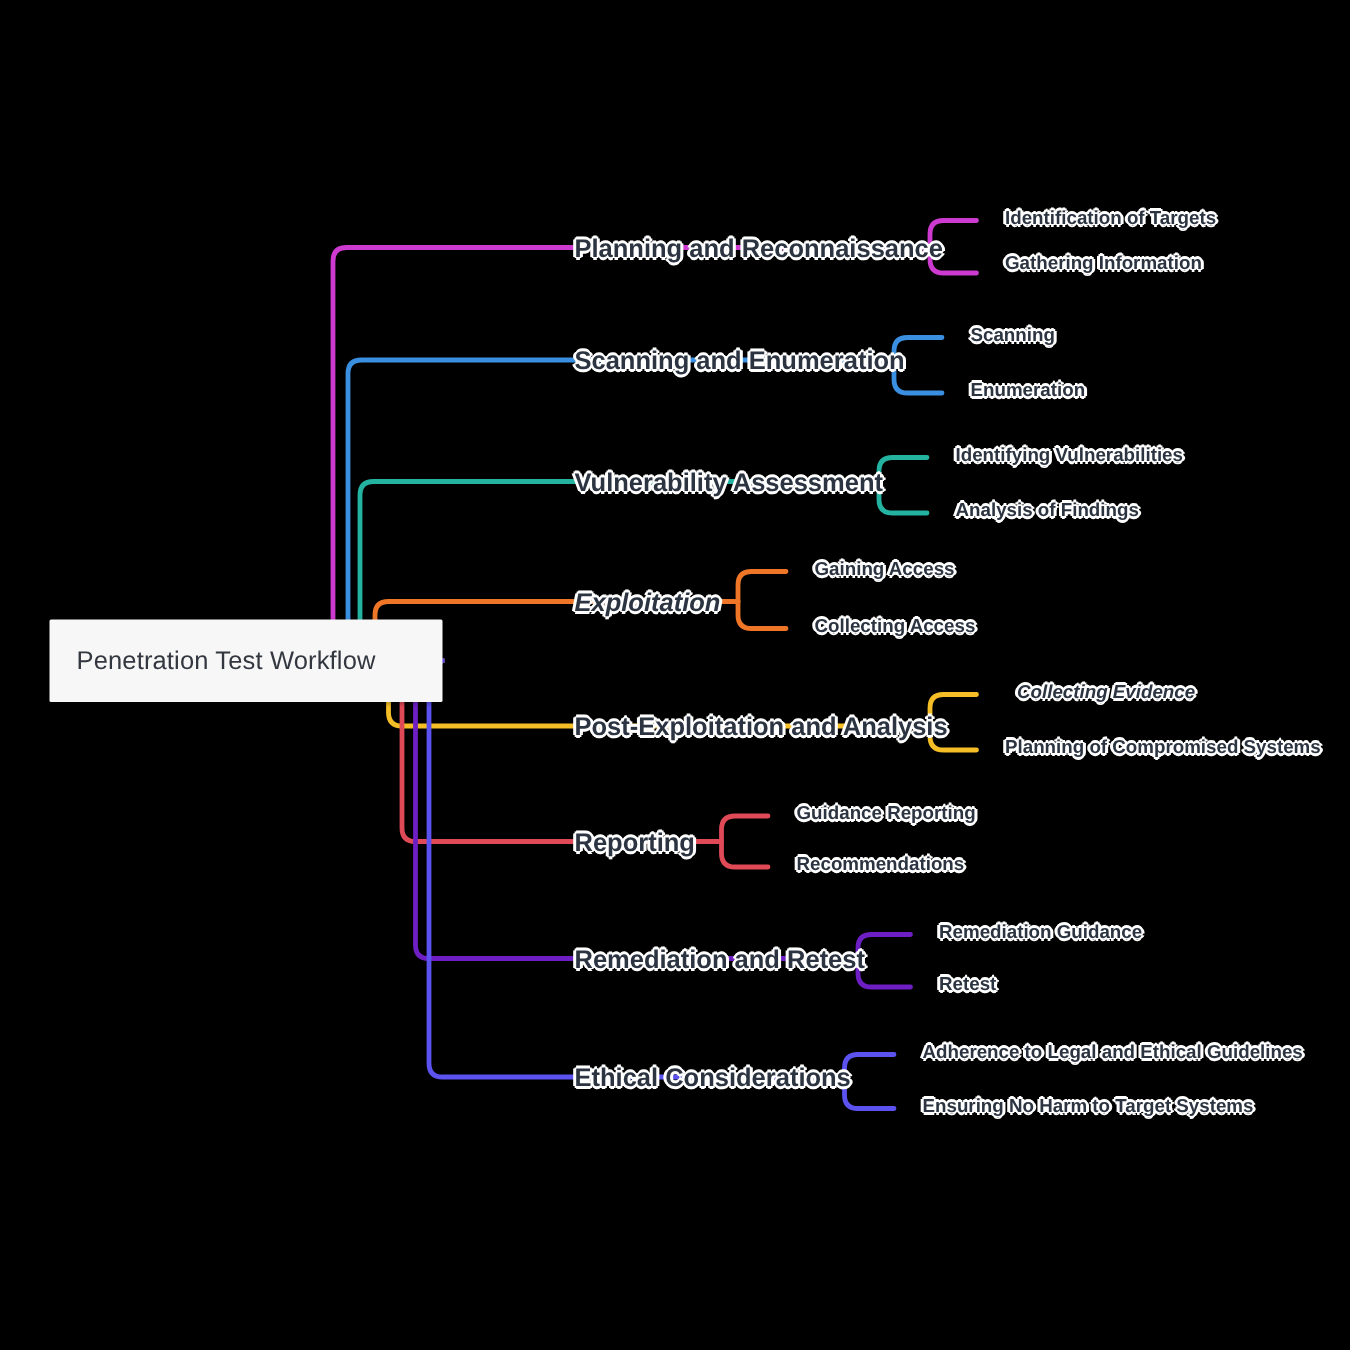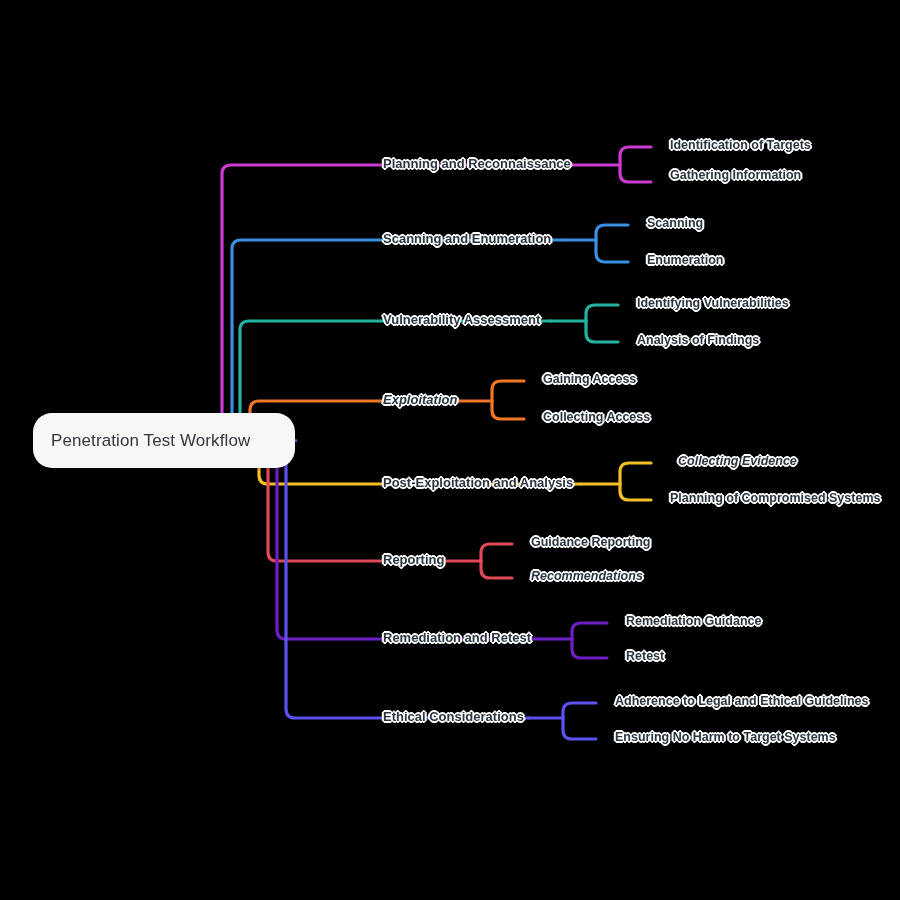--- a/index.html
+++ b/index.html
@@ -24,21 +24,21 @@
     height: 900px;
     pointer-events: none;
   }
   .root-node {
     position: absolute;
     display: flex;
     align-items: center;
     justify-content: flex-start;
     box-sizing: border-box;
     background: #f7f7f7;
-    border-radius: 19px;
+    border-radius: 1px;
     box-shadow: 0 1px 3px rgba(0,0,0,0.30);
     padding: 0 18px;
     z-index: 5;
   }
   .root-node span {
     font-family: "Liberation Sans", sans-serif;
     font-size: 17px;
     font-weight: 400;
     color: #33373f;
     white-space: nowrap;
@@ -47,21 +47,21 @@
   .node-label {
     position: absolute;
     white-space: nowrap;
     font-family: "Liberation Sans", sans-serif;
     color: #2b3440;
     z-index: 4;
     padding-left: 15px;
     -webkit-font-smoothing: antialiased;
   }
   .lvl1 {
-    font-size: 13px;
+    font-size: 17px;
     font-weight: bold;
     text-shadow:
        1.2px 0 0 #fff, -1.2px 0 0 #fff, 0 1.2px 0 #fff, 0 -1.2px 0 #fff,
        1px 1px 0 #fff, -1px 1px 0 #fff, 1px -1px 0 #fff, -1px -1px 0 #fff,
        2px 0 0 #fff, -2px 0 0 #fff, 0 2px 0 #fff, 0 -2px 0 #fff;
   }
   .lvl2 {
     font-size: 12.5px;
     font-weight: bold;
     text-shadow:
@@ -125,21 +125,21 @@
       <div class="node-label lvl2" style="left: 622px; top: 296px;">Identifying Vulnerabilities</div>
       <div class="node-label lvl2" style="left: 622px; top: 333px;">Analysis of Findings</div>
       <div class="node-label lvl1" style="left: 368px; top: 392px; font-style: italic;">Exploitation</div>
       <div class="node-label lvl2" style="left: 528px; top: 372px;">Gaining Access</div>
       <div class="node-label lvl2" style="left: 528px; top: 410px;">Collecting Access</div>
       <div class="node-label lvl1" style="left: 368px; top: 475px;">Post-Exploitation and Analysis</div>
       <div class="node-label lvl2" style="left: 663px; top: 454px; font-style: italic;">Collecting Evidence</div>
       <div class="node-label lvl2" style="left: 655px; top: 491px;">Planning of Compromised Systems</div>
       <div class="node-label lvl1" style="left: 368px; top: 552px;">Reporting</div>
       <div class="node-label lvl2" style="left: 516px; top: 535px;">Guidance Reporting</div>
-      <div class="node-label lvl2" style="left: 516px; top: 569px; font-style: italic;">Recommendations</div>
+      <div class="node-label lvl2" style="left: 516px; top: 569px;">Recommendations</div>
       <div class="node-label lvl1" style="left: 368px; top: 630px;">Remediation and Retest</div>
       <div class="node-label lvl2" style="left: 611px; top: 614px;">Remediation Guidance</div>
       <div class="node-label lvl2" style="left: 611px; top: 649px;">Retest</div>
       <div class="node-label lvl1" style="left: 368px; top: 709px;">Ethical Considerations</div>
       <div class="node-label lvl2" style="left: 600px; top: 694px;">Adherence to Legal and Ethical Guidelines</div>
       <div class="node-label lvl2" style="left: 600px; top: 730px;">Ensuring No Harm to Target Systems</div>
     </div>
 
 </div>
 

